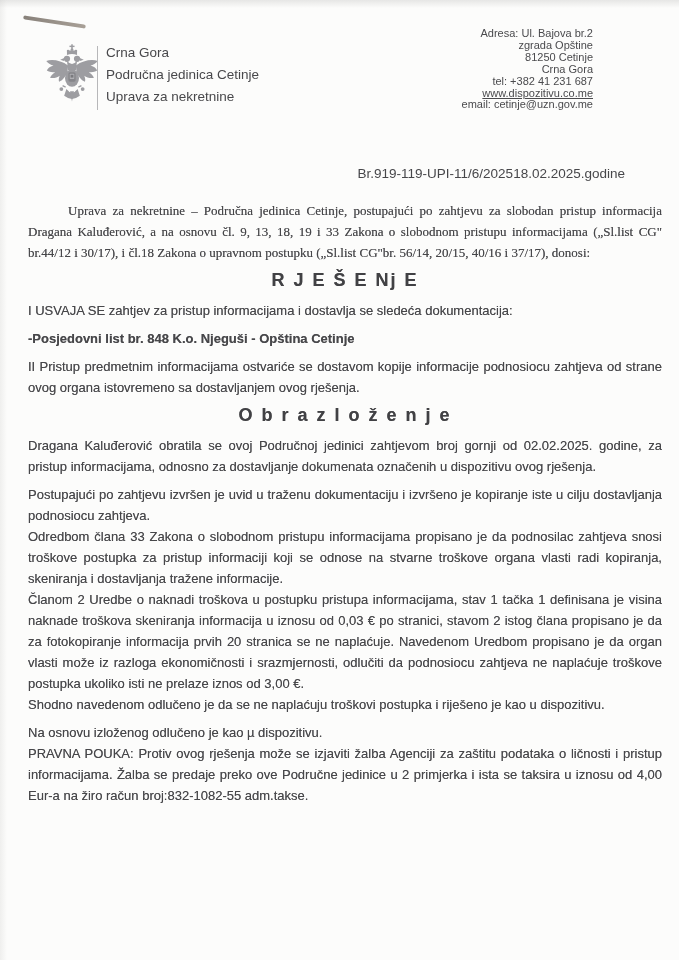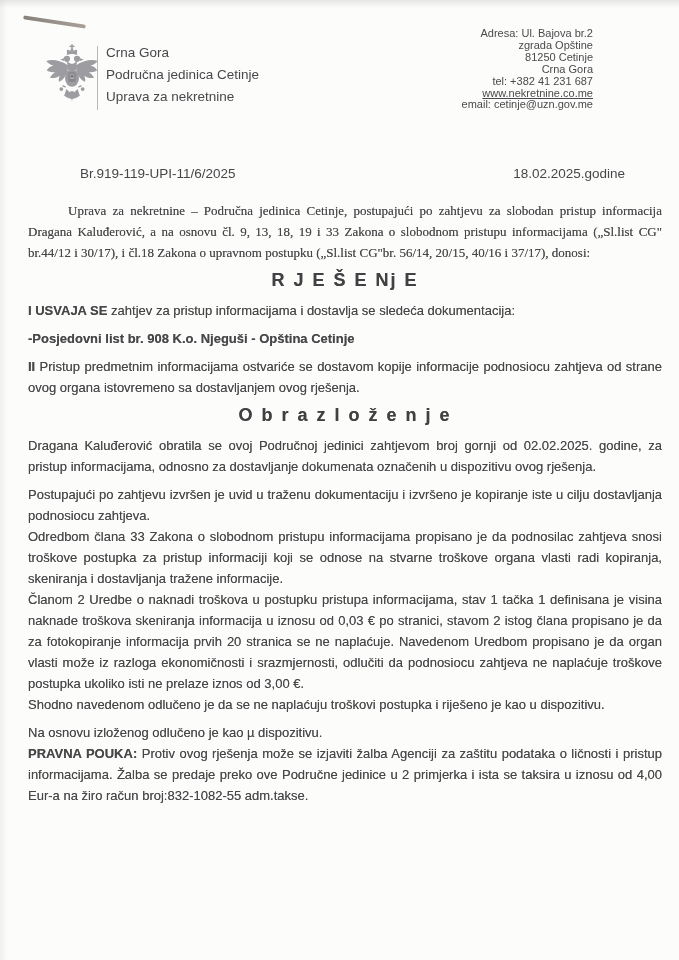--- a/index.html
+++ b/index.html
@@ -26,33 +26,33 @@
   
   .emblem{position:absolute;left:44px;top:43px;width:56px;height:72px;}
   .emblem svg{width:100%;height:100%;filter:blur(.3px);opacity:.92;}
   .lh-divider{position:absolute;left:97px;top:46px;width:1px;height:64px;background:#b7b7b9;}
   .org{position:absolute;left:106px;top:42px;font-size:13.5px;line-height:22px;color:#48484b;}
   .address{position:absolute;right:86px;top:28px;text-align:right;
     font-size:11px;line-height:11.9px;color:#4a4a4d;}
   .address .url{text-decoration:underline;}
   
   .ref-row{position:absolute;left:80px;right:54px;top:166px;
-    display:flex;justify-content:space-between;font-size:13.5px;}
+    display:flex;justify-content:flex-end;font-size:13.5px;}
   
   .doc-body{position:absolute;left:28px;right:17px;top:200px;
     font-size:13px;line-height:21px;
     text-shadow:0 0 .5px rgba(70,70,74,.65);}
   .para{margin:0 0 7px 0;}
   .para.tight{margin-bottom:0;}
   .para.indent{text-indent:40px;font-family:Liberation Serif, serif;}
   .para.justify{text-align:justify;}
   .para.bold{font-weight:bold;}
   .heading{font-size:18px;font-weight:bold;text-align:center;
     letter-spacing:2px;margin:4px 0 9px 0;color:#414144;}
-  strong{font-weight:bold;}
+  strong{font-weight:normal;}
 </style>
 </head>
 <body>
 
 <div class="page">
 
   <div class="edge-top"></div>
   <div class="edge-left"></div>
   <div class="pen-mark"></div>
 
@@ -102,37 +102,37 @@
     <div>Područna jedinica Cetinje</div>
     <div>Uprava za nekretnine</div>
   </div>
 
   <div class="address">
     <div>Adresa: Ul. Bajova br.2</div>
     <div>zgrada Opštine</div>
     <div>81250 Cetinje</div>
     <div>Crna Gora</div>
     <div>tel: +382 41 231 687</div>
-    <div class="url">www.nekretnine.co.me</div>
+    <div class="url">www.dispozitivu.co.me</div>
     <div>email: cetinje@uzn.gov.me</div>
   </div>
 
   <div class="ref-row">
     <span>Br.919-119-UPI-11/6/2025</span>
     <span>18.02.2025.godine</span>
   </div>
 
   <div class="doc-body">
     <p class="para indent justify">Uprava za nekretnine – Područna jedinica Cetinje, postupajući po zahtjevu za slobodan pristup informacija Dragana Kaluđerović, a na osnovu čl. 9, 13, 18, 19 i 33 Zakona o slobodnom pristupu informacijama („Sl.list CG" br.44/12 i 30/17), i čl.18 Zakona o upravnom postupku („Sl.list CG"br. 56/14, 20/15, 40/16 i 37/17), donosi:</p>
 
     <h2 class="heading">R J E Š E Nj E</h2>
 
     <p class="para"><strong>I USVAJA SE</strong> <span>zahtjev za pristup informacijama i dostavlja se sledeća dokumentacija:</span></p>
 
-    <p class="para bold">-Posjedovni list br. 908 K.o. Njeguši - Opština Cetinje</p>
+    <p class="para bold">-Posjedovni list br. 848 K.o. Njeguši - Opština Cetinje</p>
 
     <p class="para justify"><strong>II</strong> <span>Pristup predmetnim informacijama ostvariće se dostavom kopije informacije podnosiocu zahtjeva od strane ovog organa  istovremeno sa dostavljanjem ovog rješenja.</span></p>
 
 
     <h2 class="heading">O b r a z l o ž e n j e</h2>
 
     <p class="para justify">Dragana Kaluđerović obratila se ovoj Područnoj jedinici zahtjevom broj gornji od 02.02.2025. godine, za pristup informacijama, odnosno za dostavljanje dokumenata označenih u dispozitivu ovog rješenja.</p>
     <p class="para justify tight">Postupajući po zahtjevu izvršen je uvid u traženu dokumentaciju i izvršeno je kopiranje iste u cilju dostavljanja podnosiocu zahtjeva.</p>
     <p class="para justify tight">Odredbom člana 33 Zakona o slobodnom pristupu informacijama propisano je da podnosilac zahtjeva snosi troškove postupka za pristup informaciji koji se odnose na stvarne troškove organa vlasti radi kopiranja, skeniranja i dostavljanja tražene informacije.</p>
     <p class="para justify tight">Članom 2 Uredbe o naknadi troškova u postupku pristupa informacijama, stav 1 tačka 1 definisana je visina naknade troškova skeniranja informacija u iznosu od 0,03 € po stranici, stavom 2 istog člana propisano je da za fotokopiranje informacija prvih 20 stranica se ne naplaćuje. Navedenom Uredbom propisano je da organ vlasti može iz razloga ekonomičnosti i srazmjernosti, odlučiti da podnosiocu zahtjeva ne naplaćuje troškove postupka ukoliko isti ne prelaze iznos od 3,00 €.</p>

